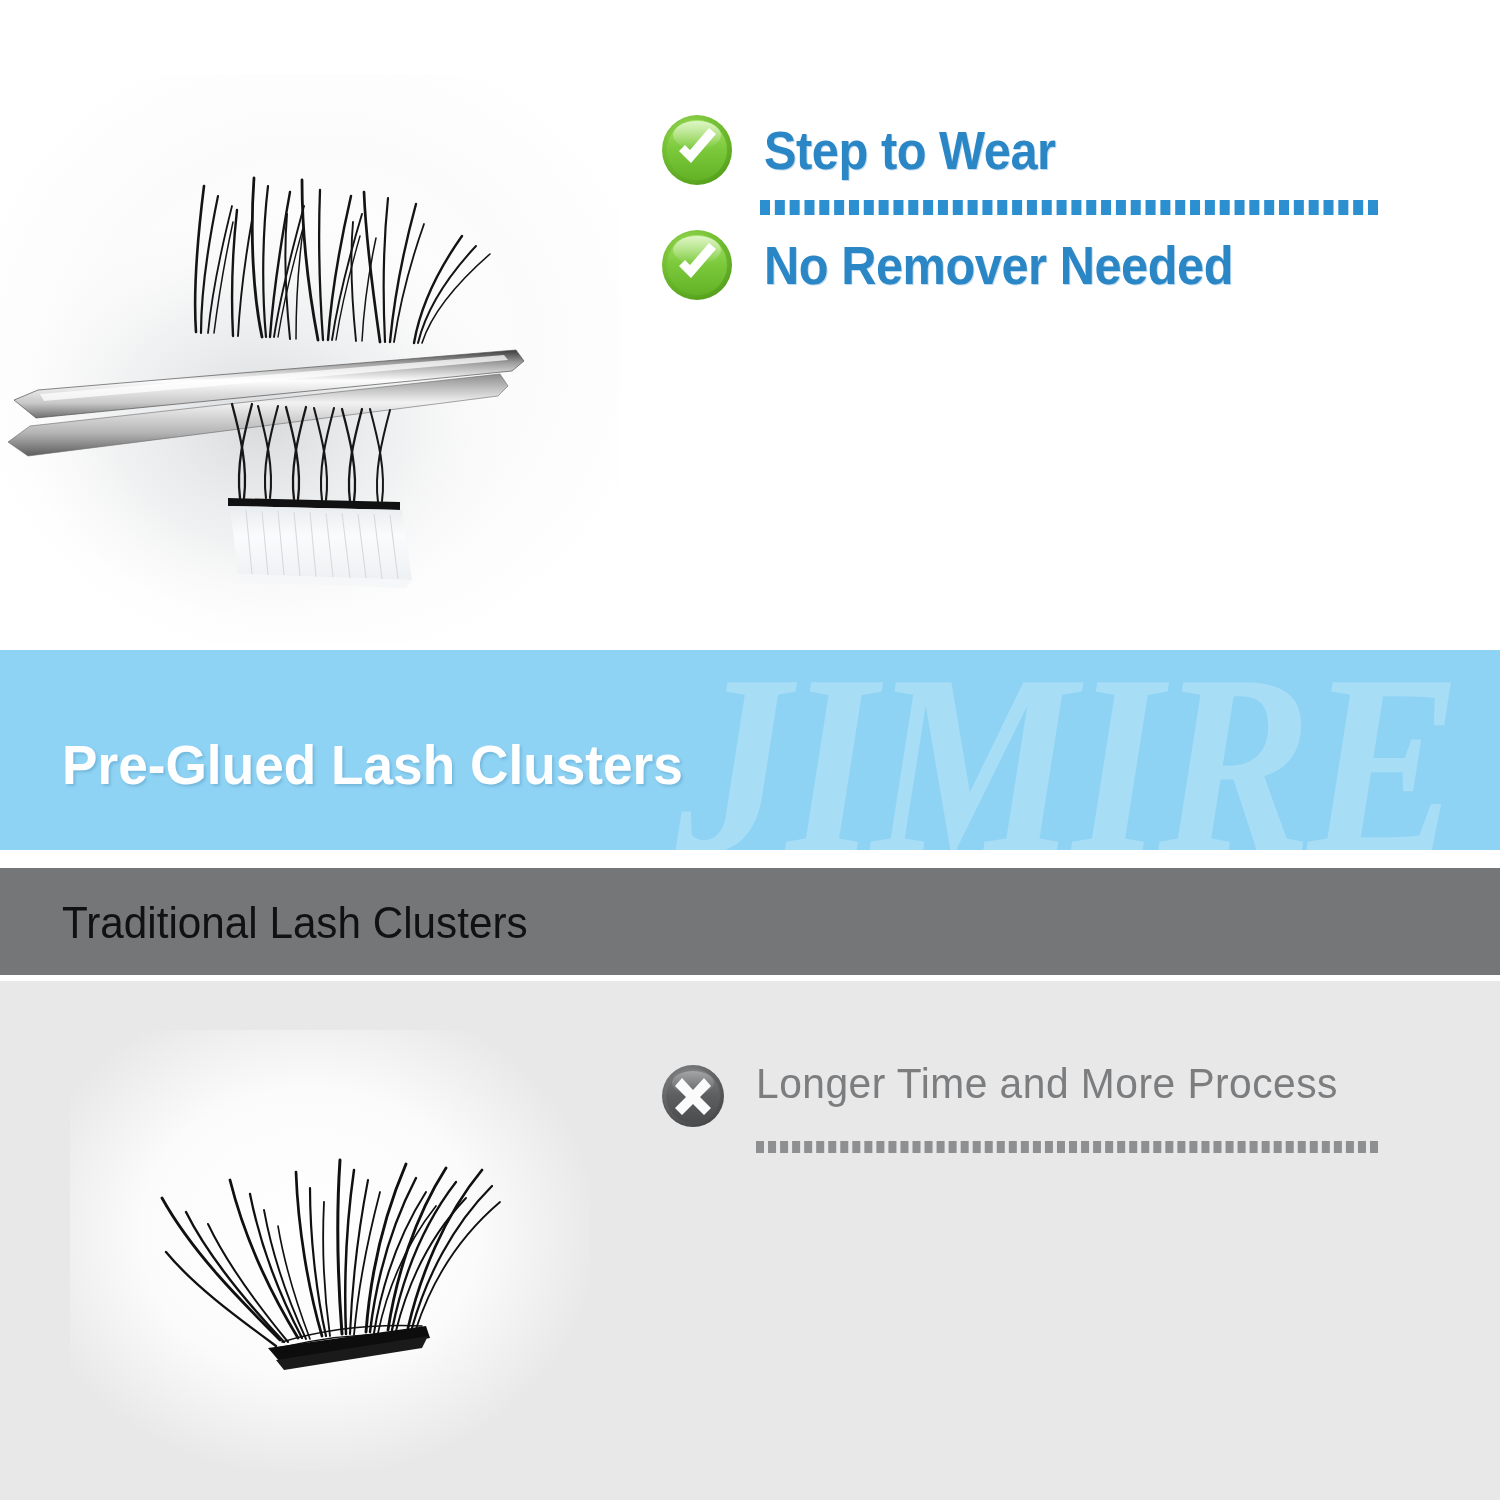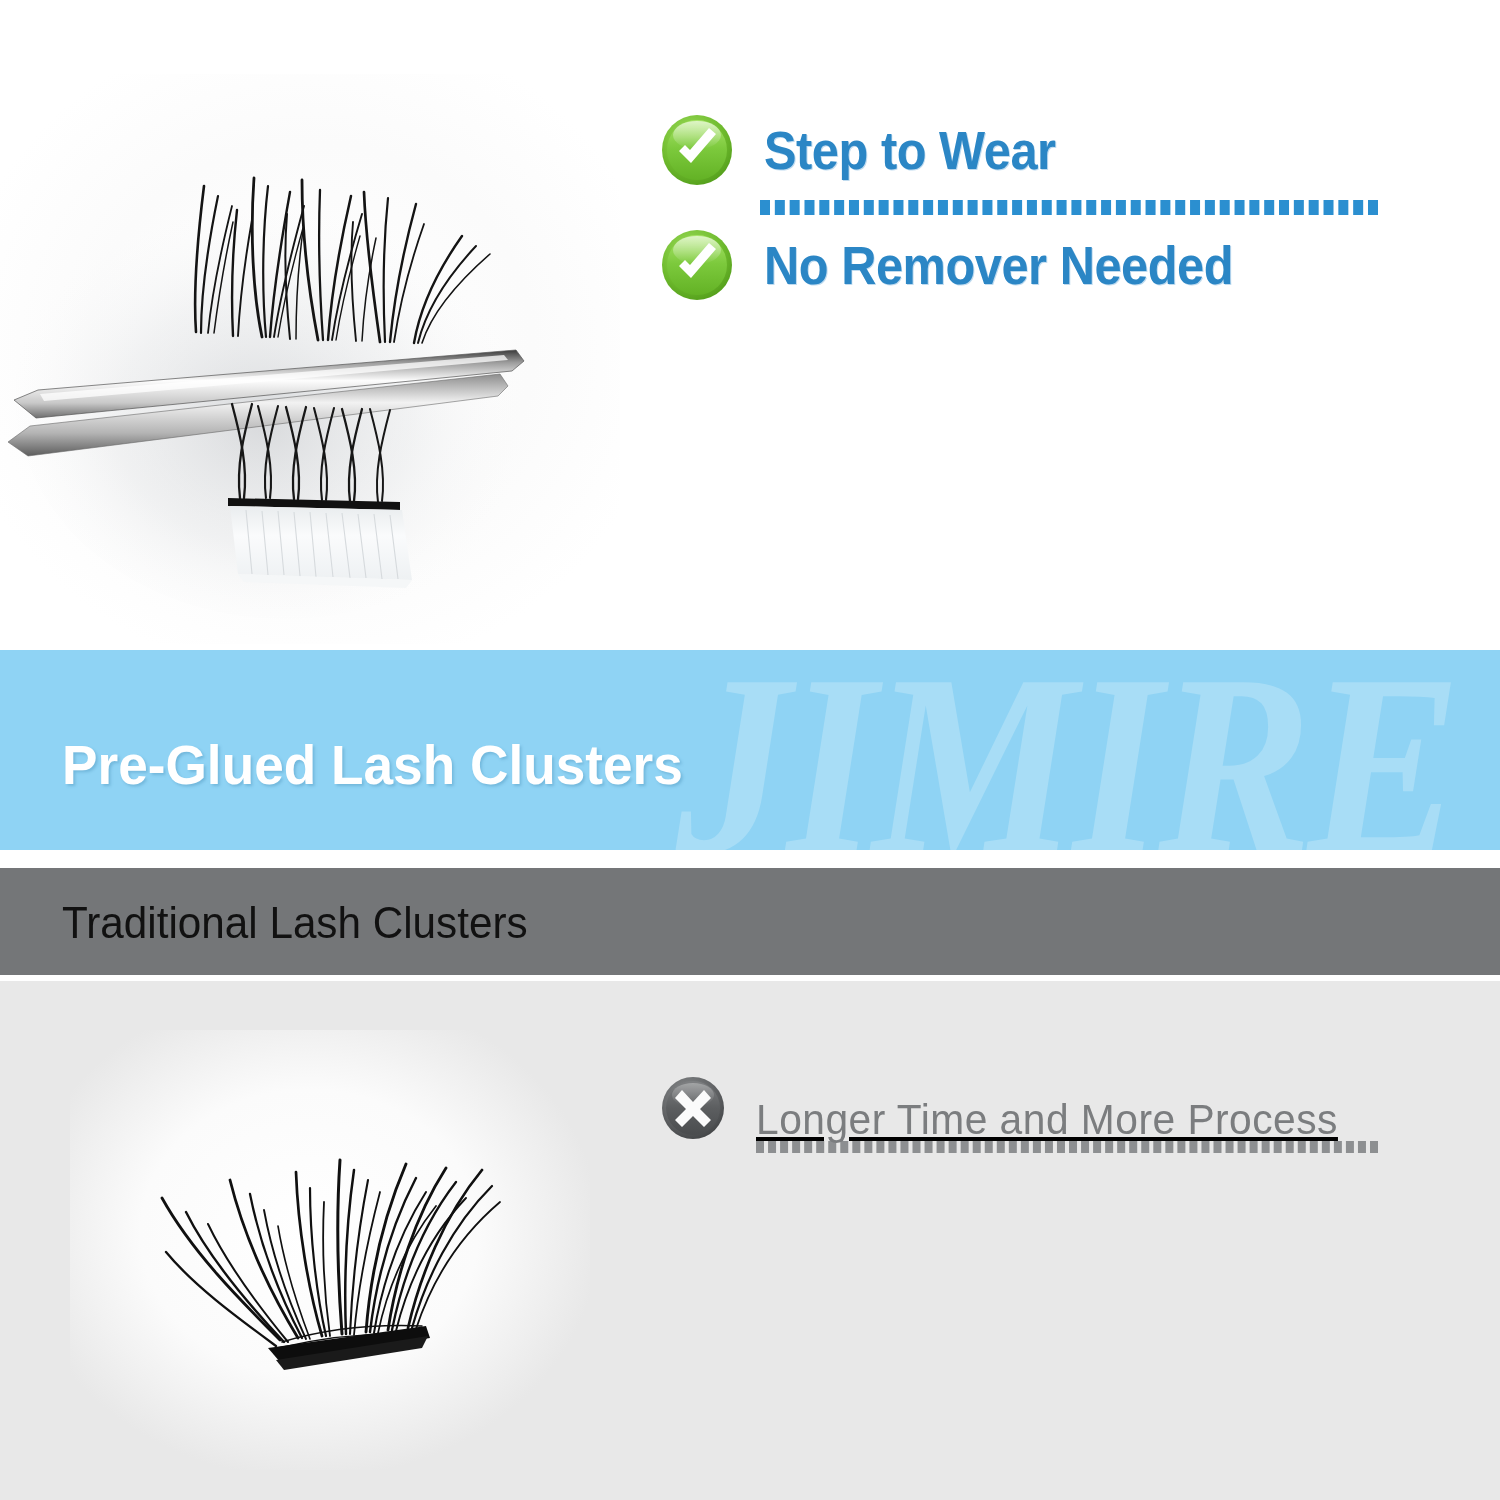--- a/index.html
+++ b/index.html
@@ -101,21 +101,21 @@
 
   
   .bottom-panel {
     position:absolute; left:0; top:981px; width:1500px; height:519px;
     background:#e8e8e8;
   }
   .drawback-list {
     position:absolute; left:660px; top:1063px; width:730px;
   }
   .drawback-row {
-    display:flex; align-items:flex-end; height:78px;text-decoration:underline;
+    display:flex; align-items:flex-start; height:78px;
   }
   .badge-x { flex:0 0 auto; width:66px; height:66px; }
   .badge-x svg { width:100%; height:100%; display:block; }
   .drawback-text {
     margin-left:30px;
     font-family:"Liberation Sans", sans-serif;
     font-weight:normal;
     font-size:42px;
     line-height:1.0;
     letter-spacing:0.5px;

